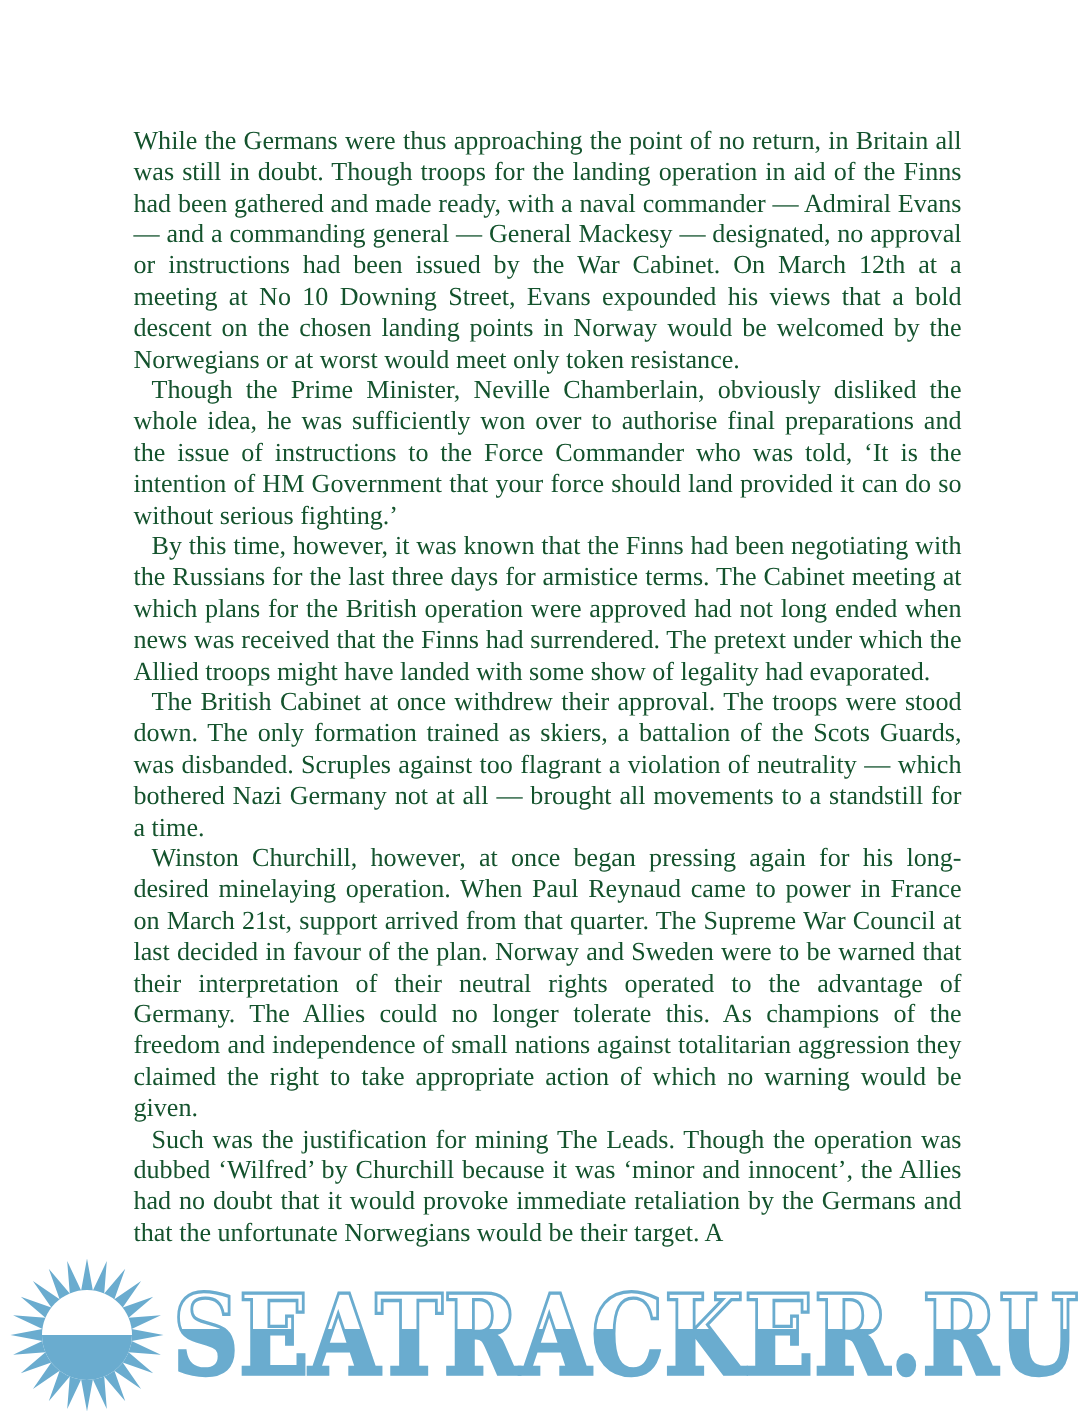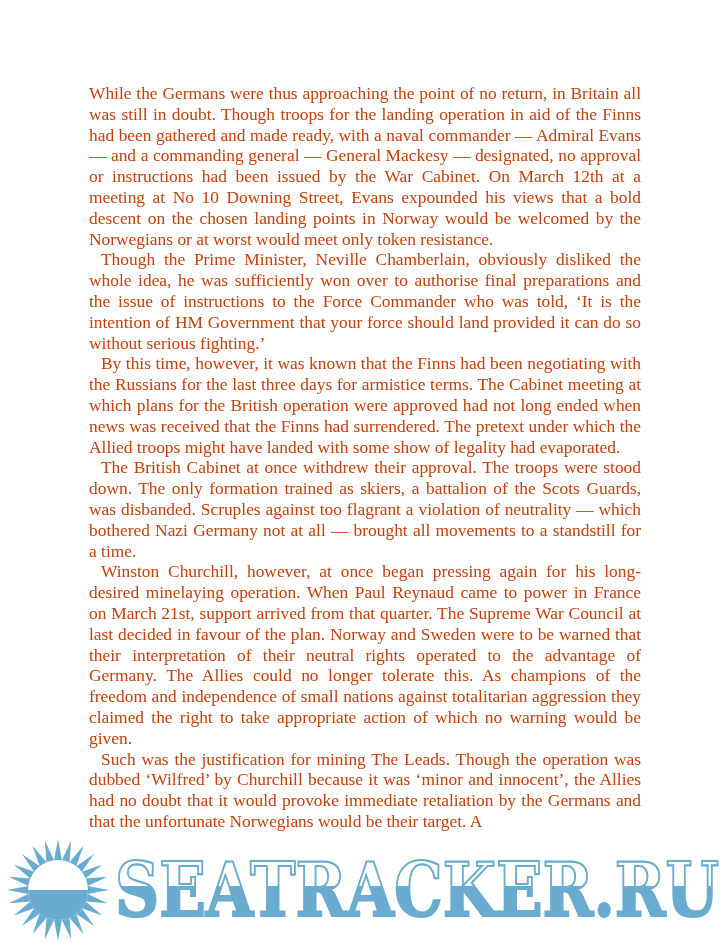--- a/index.html
+++ b/index.html
@@ -14,21 +14,21 @@
       overflow: hidden;
     }
     .page {
       position: absolute;
       left: 89px;
       top: 83px;
       width: 552px;
       font-family: "Liberation Serif", "DejaVu Serif", serif;
       font-size: 17.4px;
       line-height: 20.8px;
-      color: #c2410c;
+      color: #14532d;
     }
     .para {
       margin: 0;
       text-align: justify;
       text-indent: 12px;
       hyphens: none;
     }
     .para.first {
       text-indent: 0;
     }

